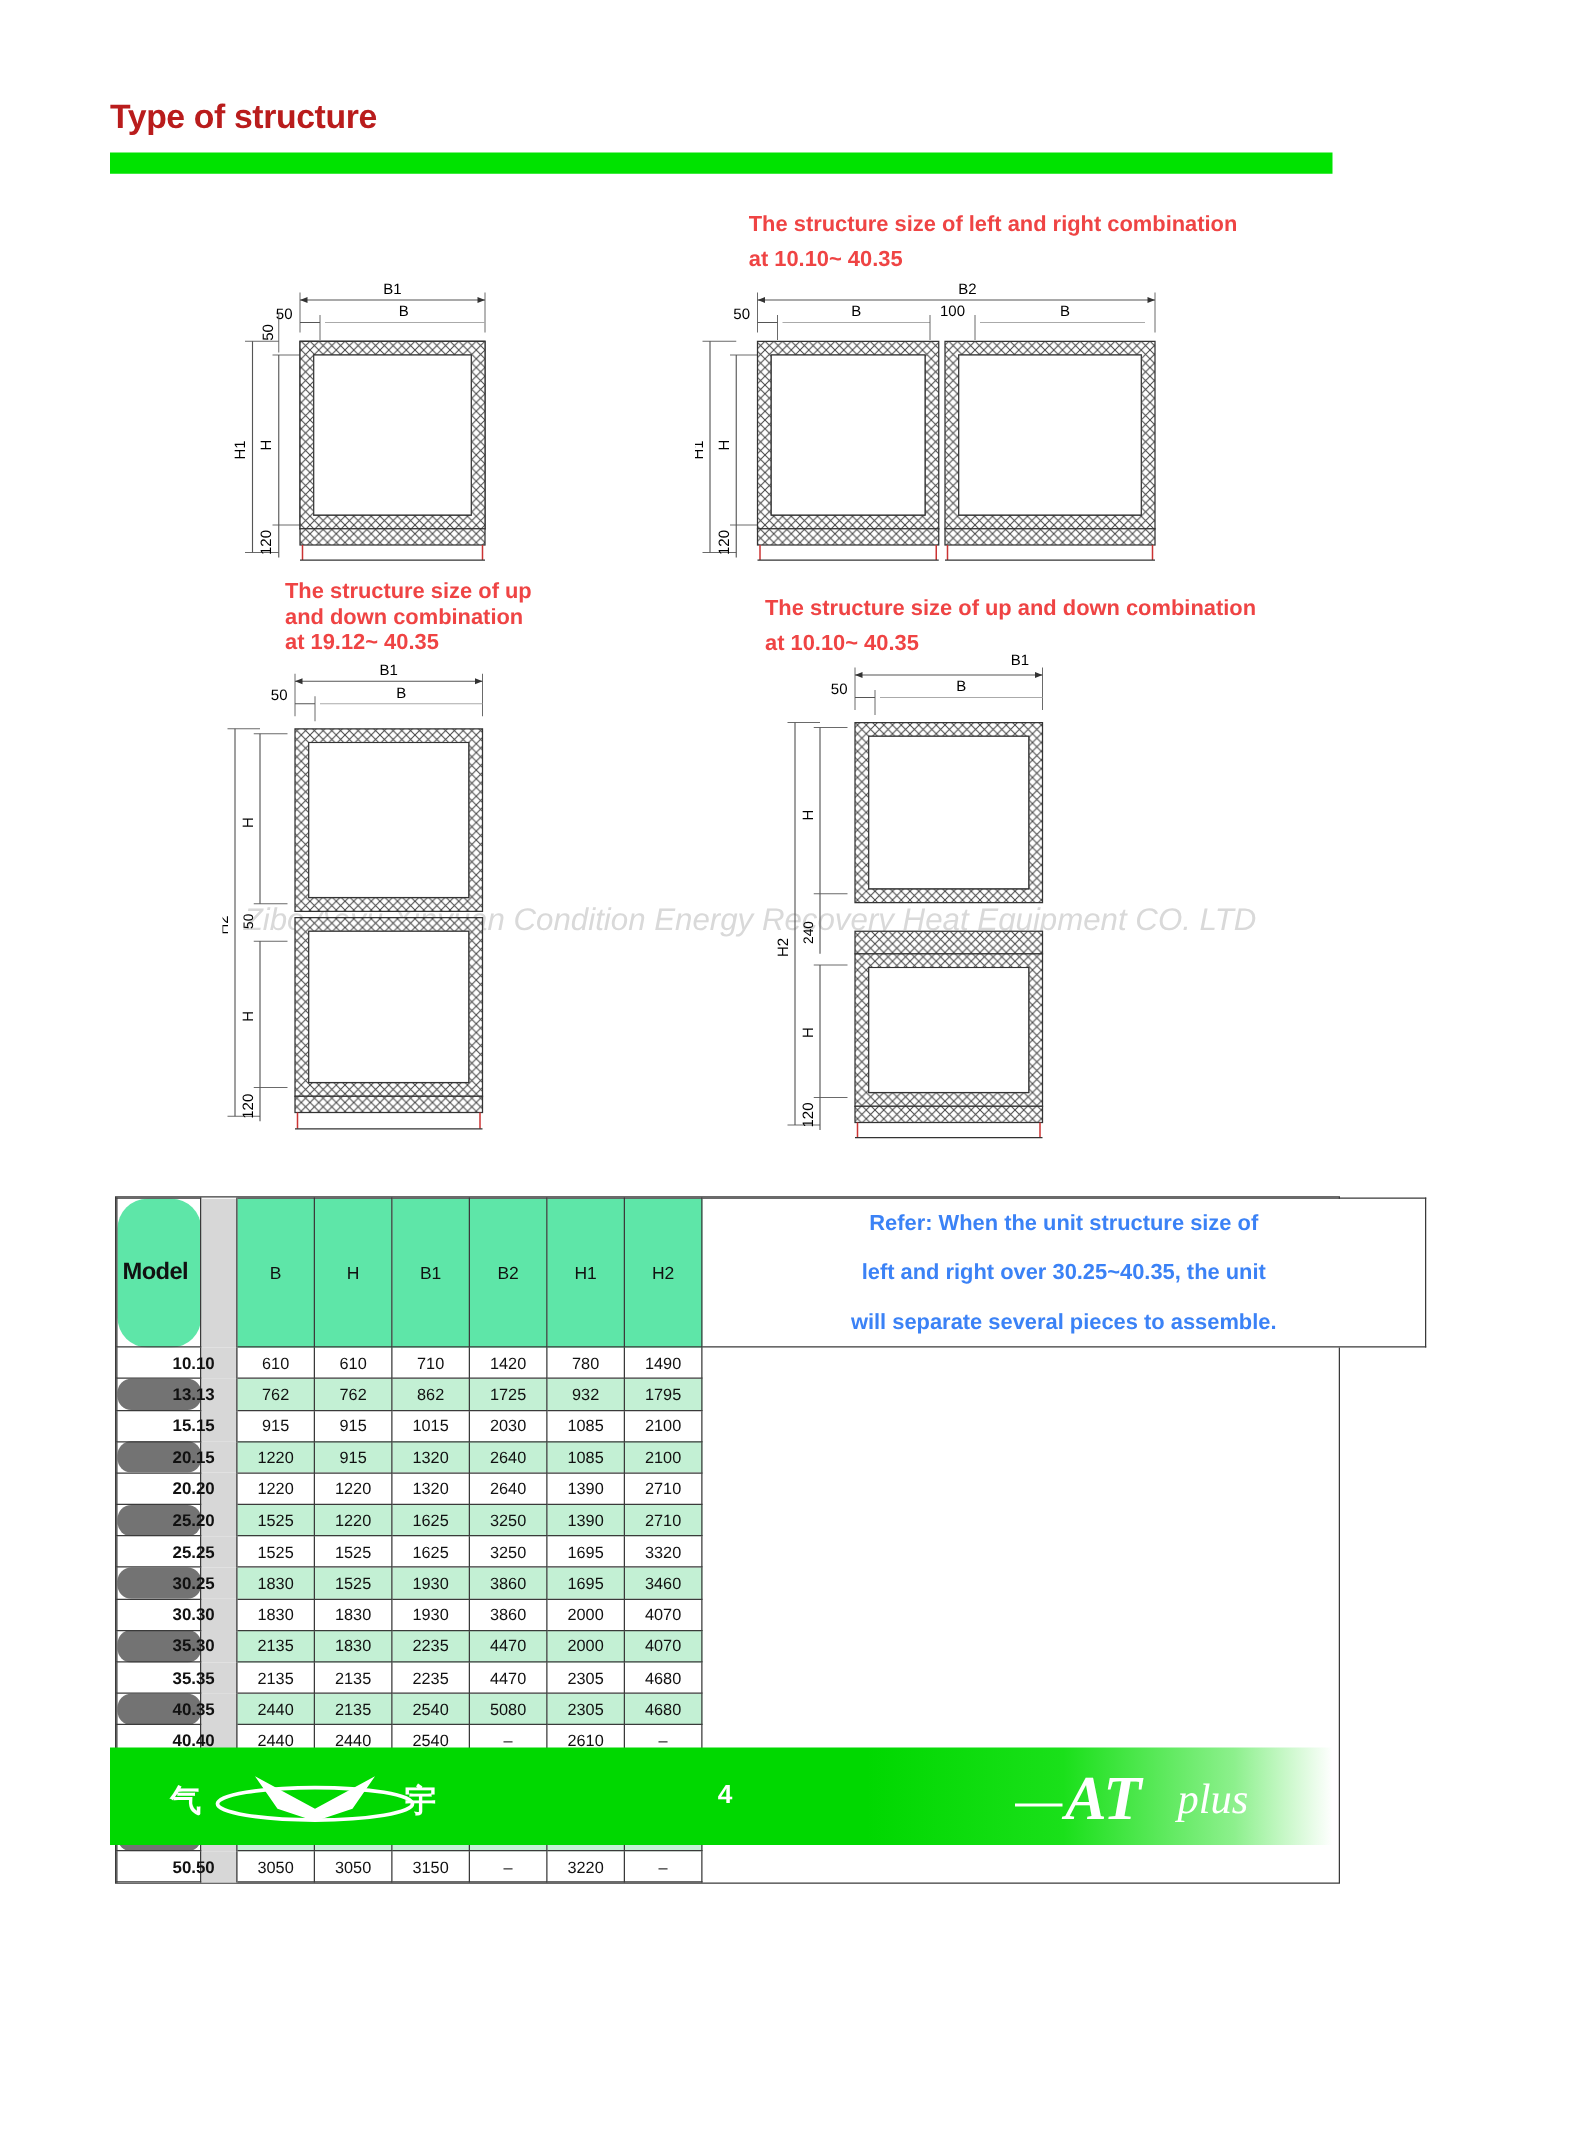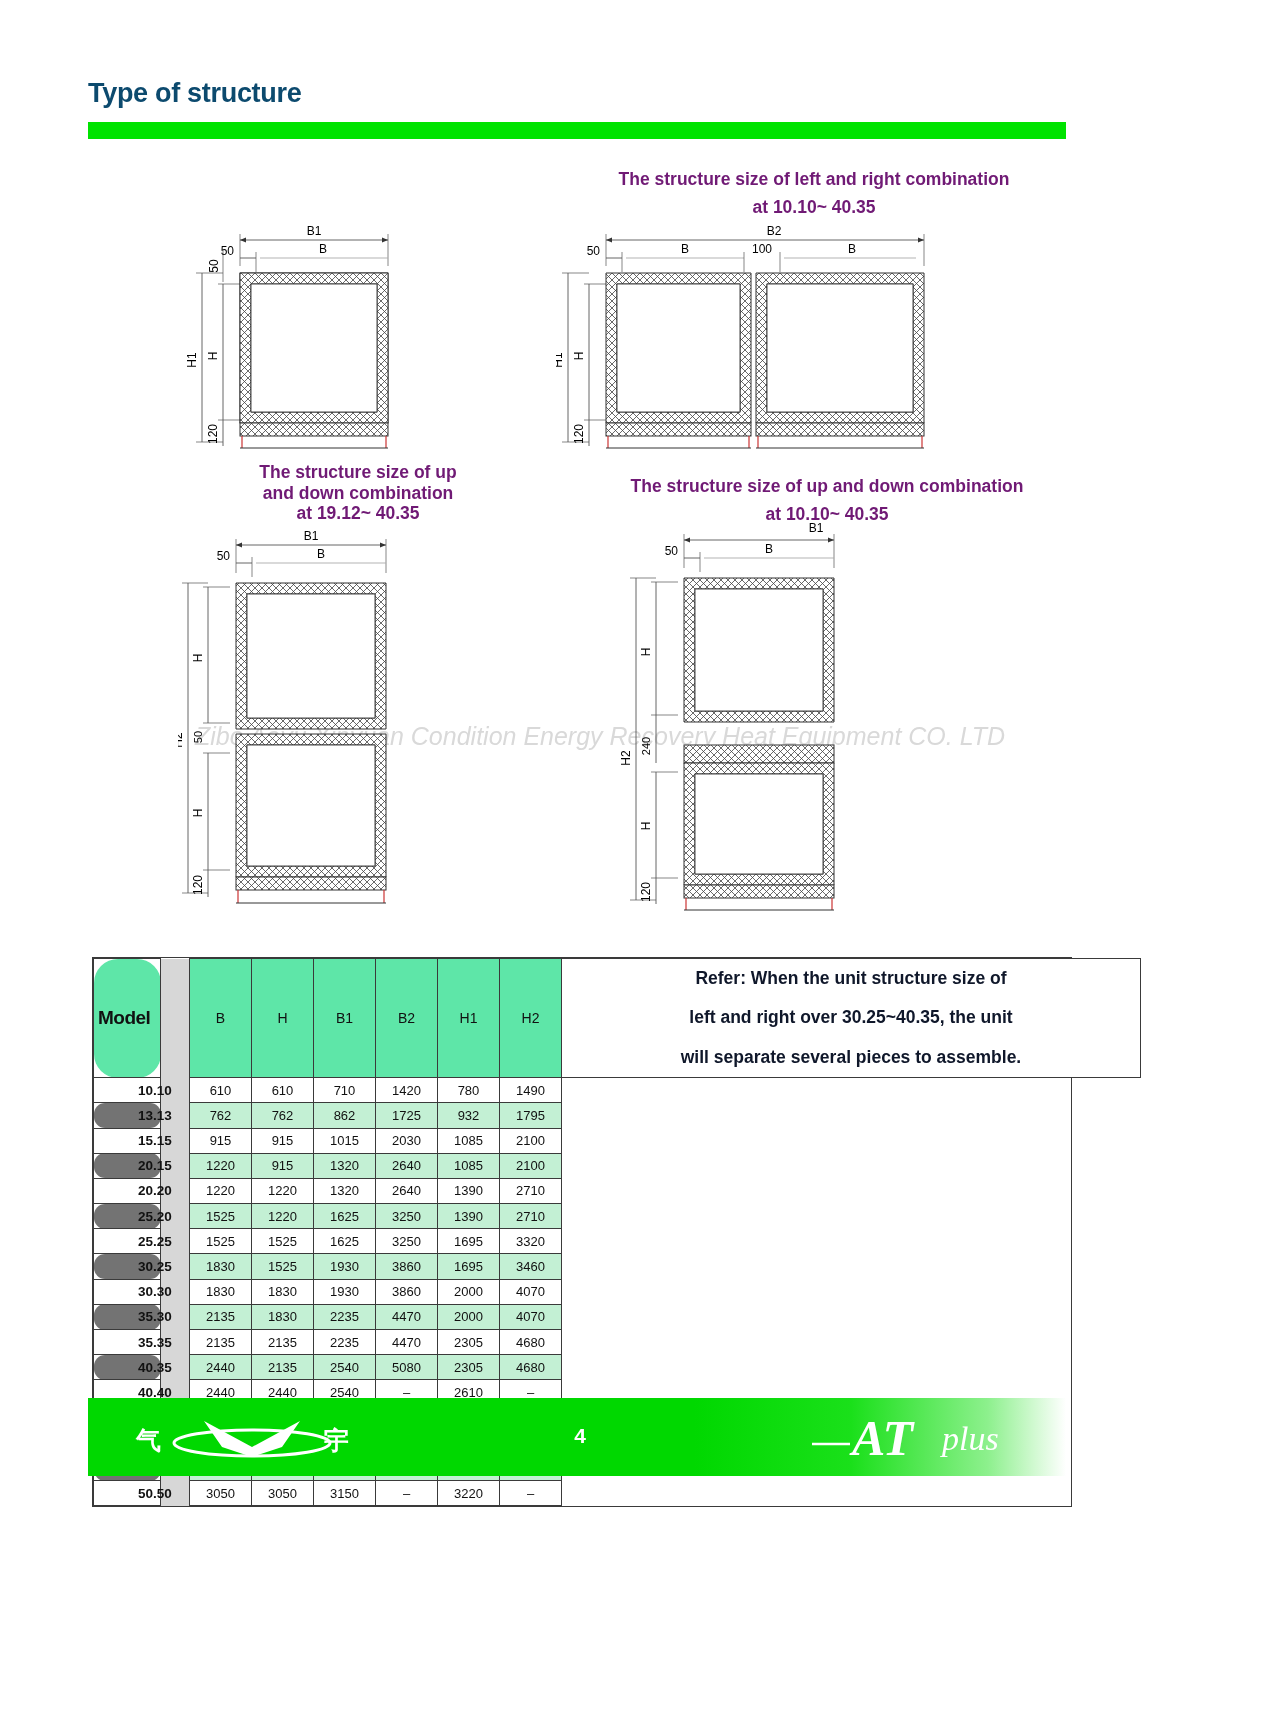--- a/index.html
+++ b/index.html
@@ -15,41 +15,40 @@
     overflow: hidden;
   }
 
   
   #page-title {
     position: absolute;
     left: 88px;
     top: 78px;
     font-size: 27px;
     font-weight: bold;
-    color: #0c4a6e;
+    color: #b91c1c;
     letter-spacing: -0.3px;
   }
   #title-rule {
     position: absolute;
     left: 88px;
     top: 122px;
     width: 978px;
     height: 17px;
     background: #00e300;
   }
 
   
   .caption {
     position: absolute;
     font-size: 17.5px;
     font-weight: bold;
-    color: #701a75;
+    color: #ef4444;
     line-height: 1.62;
     white-space: pre-line;
-    text-align: center;
   }
   #caption-lr   { left: 599px; top: 165px; width: 430px; }
   #caption-ud-l { left: 228px; top: 462px; width: 260px; line-height: 1.18; }
   #caption-ud-r { left: 612px; top: 472px; width: 430px; }
 
   
   #watermark {
     position: absolute;
     left: 100px;
     top: 722px;
@@ -122,21 +121,21 @@
     vertical-align: middle;
     text-align: left;
     padding: 0 0 0 62px;
     border-left: 1px solid #3a3a3a;
     background: #fff;
   }
   #note-text {
     font-size: 17.5px;
     font-weight: bold;
     line-height: 2.25;
-    color: #0f172a;
+    color: #3b82f6;
     white-space: pre-line;
   }
 
   
   #footer-bar {
     position: absolute;
     left: 88px;
     top: 1398px;
     width: 978px;
     height: 78px;

